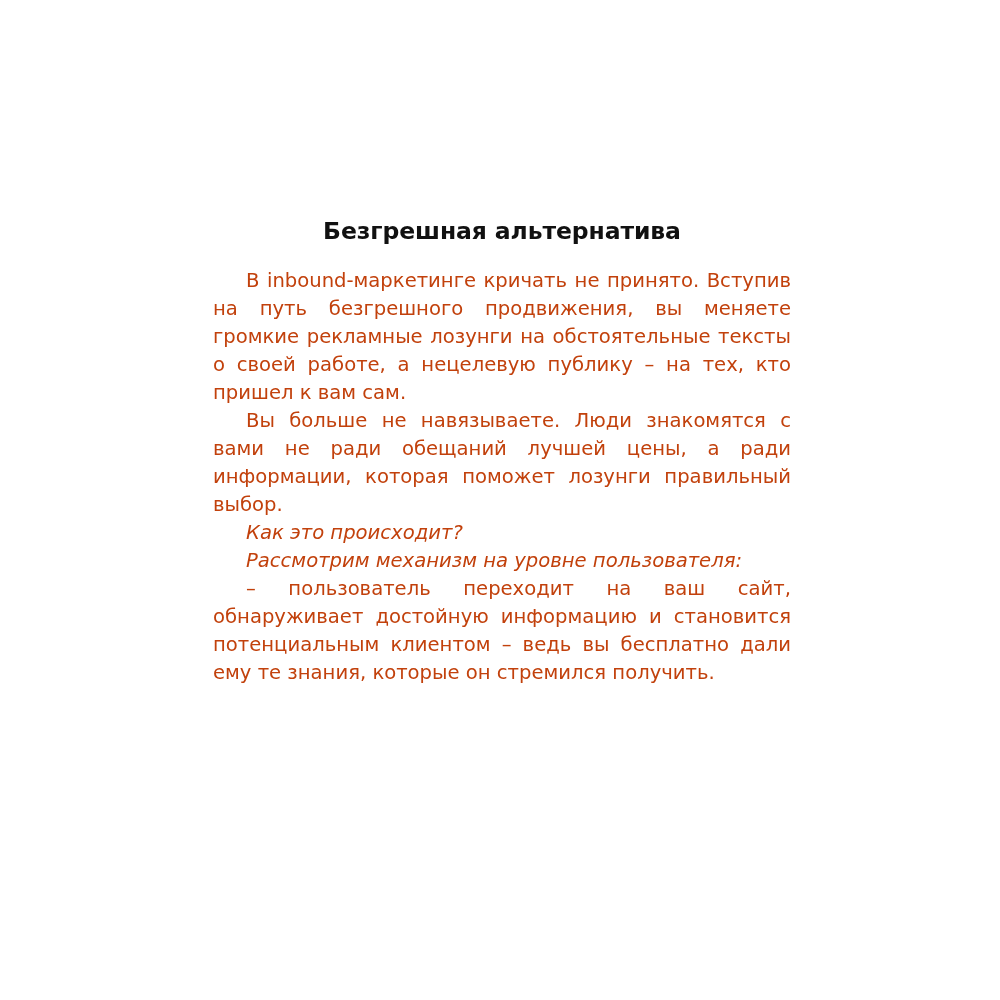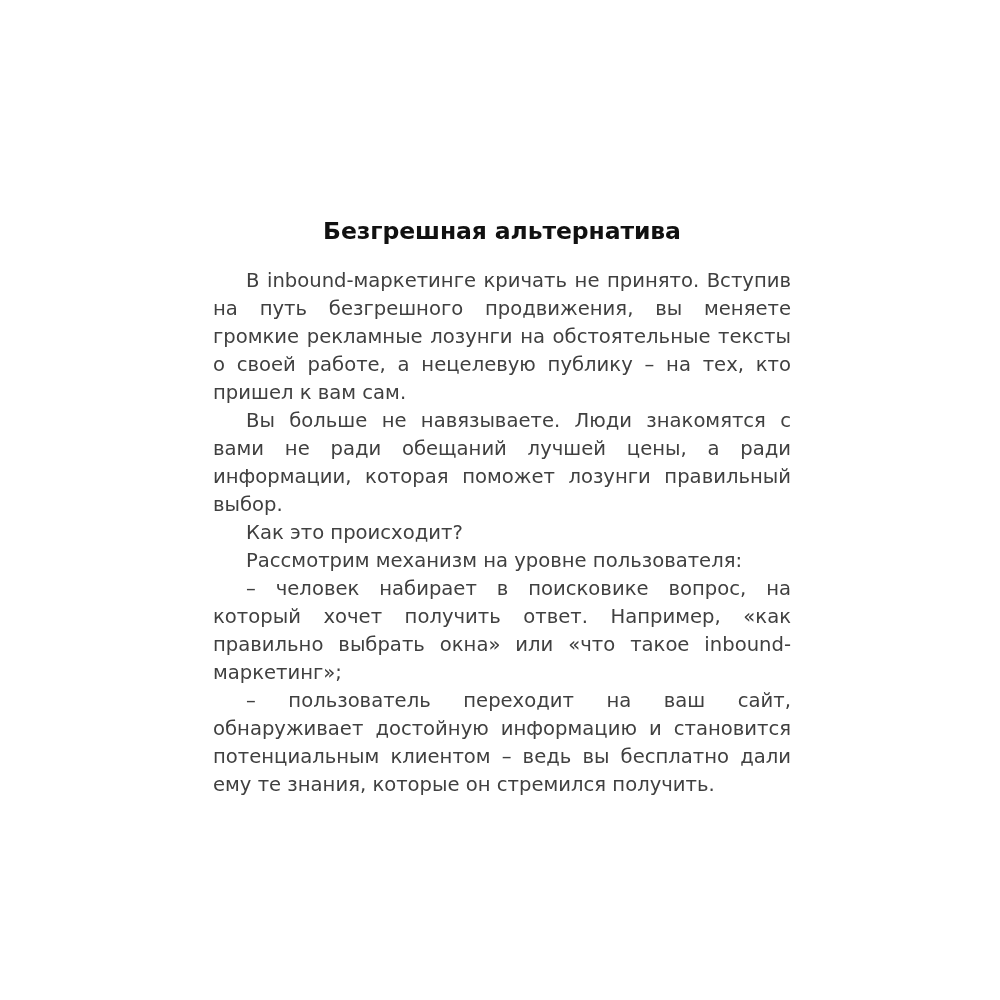--- a/index.html
+++ b/index.html
@@ -41,41 +41,41 @@
   }
   .body-paragraph {
     font-size: 19.6px;
     line-height: 28px;
     text-align: justify;
     text-justify: inter-word;
     margin: 0;
     text-indent: 33px;
     hyphens: none;
     word-spacing: 0px;
-    color: #404040;
+    color: #c2410c;
   }
   .body-paragraph.no-justify-last {
     text-align-last: left;
+    font-style: italic;
   }
 </style>
 </head>
 <body>
 
 <div class="page">
   <div class="text-column">
 
     <h1 class="chapter-heading">Безгрешная альтернатива</h1>
 
     <p class="body-paragraph">В inbound-маркетинге кричать не принято. Вступив на путь безгрешного продвижения, вы меняете громкие рекламные лозунги на обстоятельные тексты о своей работе, а нецелевую публику – на тех, кто пришел к вам сам.</p>
 
     <p class="body-paragraph">Вы больше не навязываете. Люди знакомятся с вами не ради обещаний лучшей цены, а ради информации, которая поможет лозунги правильный выбор.</p>
 
     <p class="body-paragraph no-justify-last">Как это происходит?</p>
 
     <p class="body-paragraph no-justify-last">Рассмотрим механизм на уровне пользователя:</p>
 
-    <p class="body-paragraph">– человек набирает в поисковике вопрос, на который хочет получить ответ. Например, «как правильно выбрать окна» или «что такое inbound-маркетинг»;</p>
 
 
     <p class="body-paragraph">– пользователь переходит на ваш сайт, обнаруживает достойную информацию и становится потенциальным клиентом – ведь вы бесплатно дали ему те знания, которые он стремился получить.</p>
 
   </div>
 </div>
 
 </body></html>

